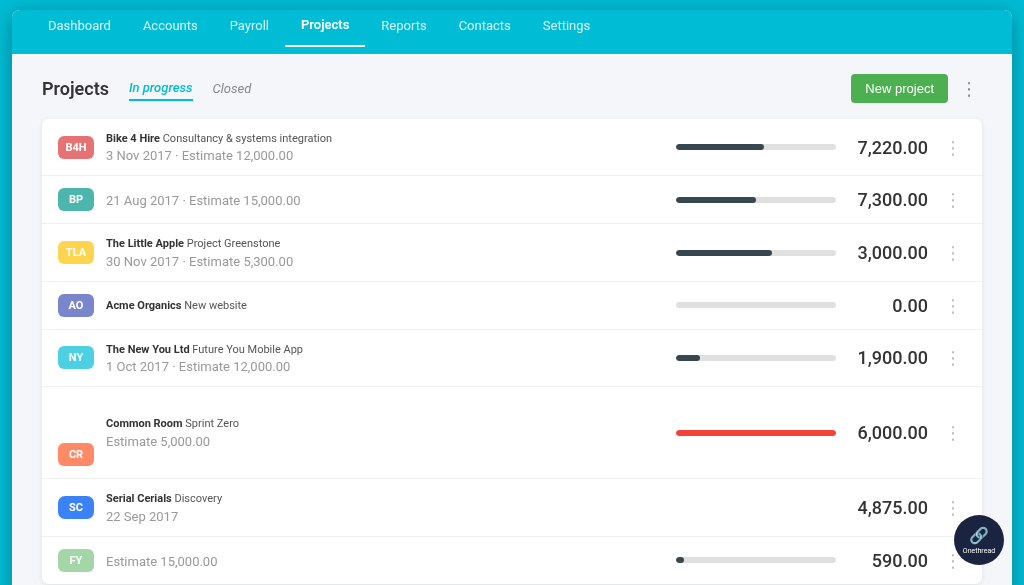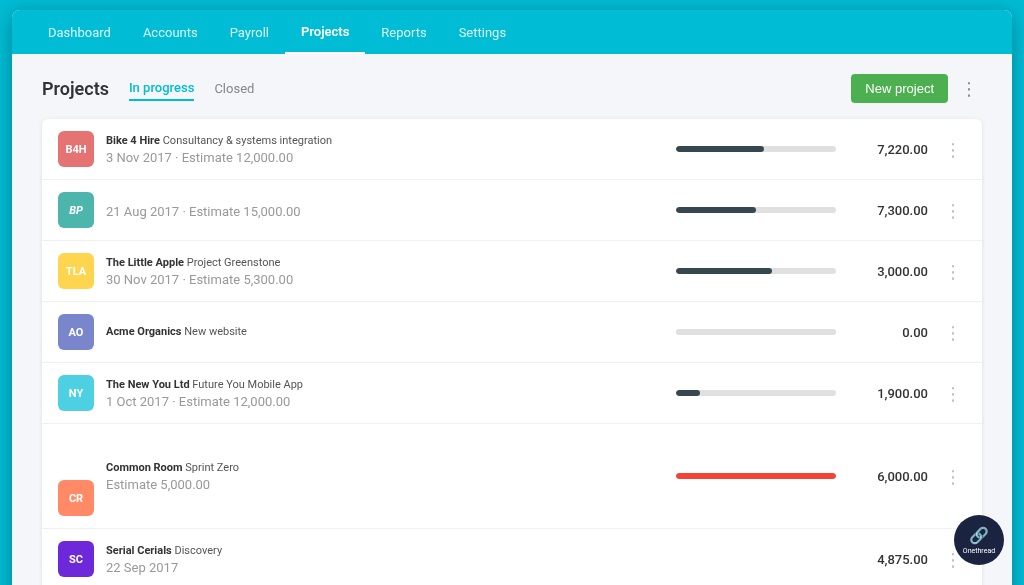--- a/index.html
+++ b/index.html
@@ -17,21 +17,21 @@
       background: #f5f6fa;
       border-radius: 8px;
       overflow: hidden;
       box-shadow: 0 4px 20px rgba(0,0,0,0.3);
     }
     
     .top-nav {
       background: #00bcd4;
       display: flex;
       align-items: flex-end;
-      padding: 0 20px;
+      padding: 7px 20px;
       height: 44px;
     }
     .nav-item {
       color: rgba(255,255,255,0.85);
       font-size: 13px;
       padding: 0 16px;
       height: 44px;
       display: flex;
       align-items: center;
       cursor: pointer;
@@ -56,20 +56,21 @@
     .page-title {
       font-size: 18px;
       font-weight: 600;
       color: #333;
       margin-right: 20px;
     }
     .tab-bar {
       display: flex;
       align-items: center;
       flex: 1;
+      font-style: italic;
     }
     .tab {
       font-size: 13px;
       padding: 4px 0;
       margin-right: 20px;
       cursor: pointer;
       color: #888;
     }
     .tab.active {
       color: #00bcd4;
@@ -108,21 +109,21 @@
     .project-row {
       display: flex;
       align-items: center;
       padding: 12px 16px;
       border-bottom: 1px solid #f0f0f0;
       gap: 12px;
     }
     .project-row:last-child { border-bottom: none; }
     .project-avatar {
       width: 36px;
-      height: 36px;
+      height: 23px;
       border-radius: 6px;
       display: flex;
       align-items: center;
       justify-content: center;
       font-size: 11px;
       font-weight: 700;
       color: #fff;
       flex-shrink: 0;
     }
     .project-info {
@@ -156,21 +157,21 @@
       border-radius: 3px;
       overflow: hidden;
     }
     .progress-bar-fill {
       height: 100%;
       border-radius: 3px;
     }
     .project-amount {
       width: 80px;
       text-align: right;
-      font-size: 13px;
+      font-size: 18px;
       color: #333;
       font-weight: 500;
       flex-shrink: 0;
     }
     .row-more {
       color: #bbb;
       font-size: 18px;
       cursor: pointer;
       padding: 0 4px;
       flex-shrink: 0;
@@ -201,20 +202,21 @@
 <body>
 
 <div class="app-container">
 
   <nav class="top-nav">
     <a class="nav-item">Dashboard</a>
     <a class="nav-item">Accounts</a>
     <a class="nav-item">Payroll</a>
     <a class="nav-item active">Projects</a>
     <a class="nav-item">Reports</a>
+    <a class="nav-item">Contacts</a>
     <a class="nav-item">Settings</a>
   </nav>
 
   <div class="page-content">
 
     <div class="page-header">
       <span class="page-title">Projects</span>
       <div class="tab-bar">
         <span class="tab active">In progress</span>
         <span class="tab">Closed</span>
@@ -234,21 +236,21 @@
           </div>
           <div class="progress-section">
             <div class="progress-bar-track">
               <div class="progress-bar-fill" style="width: 55%; background: rgb(55, 71, 79);"></div>
             </div>
           </div>
           <div class="project-amount">7,220.00</div>
           <span class="row-more">⋮</span>
         </div>
         <div class="project-row">
-          <div class="project-avatar" style="background: rgb(77, 182, 172); font-style: italic;">BP</div>
+          <div class="project-avatar" style="background: rgb(77, 182, 172);">BP</div>
           <div class="project-info">
             <div class="project-meta">21 Aug 2017 · Estimate 15,000.00</div>
           </div>
           <div class="progress-section">
             <div class="progress-bar-track">
               <div class="progress-bar-fill" style="width: 50%; background: rgb(55, 71, 79);"></div>
             </div>
           </div>
           <div class="project-amount">7,300.00</div>
           <span class="row-more">⋮</span>
@@ -300,21 +302,21 @@
           </div>
           <div class="progress-section">
             <div class="progress-bar-track">
               <div class="progress-bar-fill" style="width: 100%; background: rgb(244, 67, 54);"></div>
             </div>
           </div>
           <div class="project-amount">6,000.00</div>
           <span class="row-more">⋮</span>
         </div>
         <div class="project-row">
-          <div class="project-avatar" style="background: #6d28d9;">SC</div>
+          <div class="project-avatar" style="background: #3b82f6; border-radius: 7px;">SC</div>
           <div class="project-info">
             <div class="project-name-line"><span class="project-name">Serial Cerials</span> <span class="project-subtitle">Discovery</span></div>
             <div class="project-meta">22 Sep 2017</div>
           </div>
           <div class="progress-section"></div>
           <div class="project-amount">4,875.00</div>
           <span class="row-more">⋮</span>
         </div>
         <div class="project-row">
           <div class="project-avatar" style="background: rgb(165, 214, 167);">FY</div>

